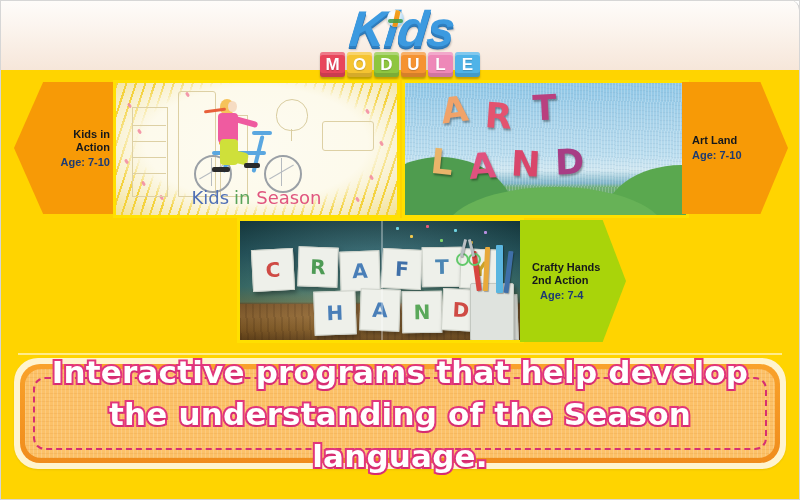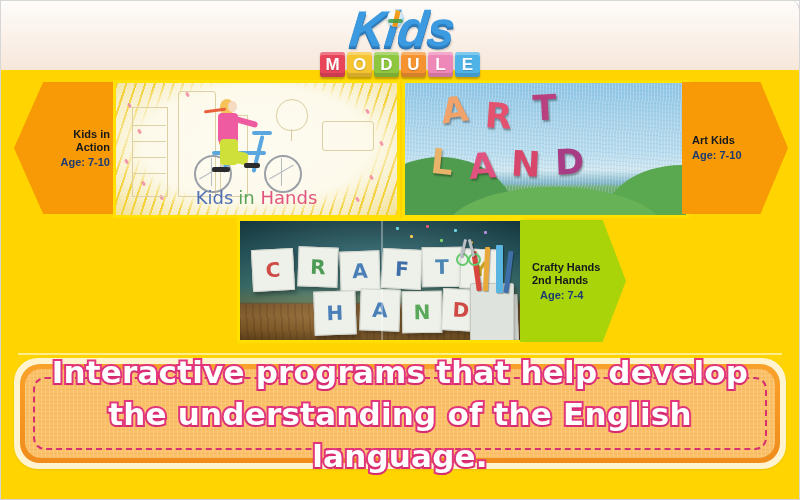--- a/index.html
+++ b/index.html
@@ -249,42 +249,42 @@
         <div class="rider-arm" style="left:118px;top:36px;width:24px;height:6px;transform:rotate(16deg);"></div>
         <div class="rider-leg" style="left:104px;top:56px;width:18px;height:26px;"></div>
         <div class="rider-leg" style="left:110px;top:68px;width:22px;height:12px;transform:rotate(14deg);"></div>
         <div class="rider-shoe" style="left:96px;top:84px;width:18px;height:5px;"></div>
         <div class="rider-shoe" style="left:128px;top:80px;width:16px;height:5px;"></div>
         <div class="bike-bar" style="left:88px;top:26px;width:22px;height:3px;background:#e8603a;transform:rotate(-8deg);"></div>
 
         <div class="ka-cap">
           <i style="color:#4f6fb5;font-family:'DejaVu Sans',sans-serif;">Kids</i>
           <i style="color:#5aa35a;font-family:'DejaVu Sans',sans-serif;"> in </i>
-          <i style="color:#e0557f;font-family:'DejaVu Sans',sans-serif;">Hands</i>
+          <i style="color:#e0557f;font-family:'DejaVu Sans',sans-serif;">Season</i>
         </div>
       </div>
 
       <div class="media m-art">
         <div class="al-bg"></div>
         <div class="al-tex"></div>
         <div class="hill" style="left:-40px;top:74px;width:150px;height:120px;background:#4f9c4f;"></div>
         <div class="hill" style="left:196px;top:82px;width:160px;height:120px;background:#5aa84f;"></div>
         <div class="hill" style="left:40px;top:104px;width:220px;height:90px;background:#67b257;"></div>
 
         <div class="clay" style="left:36px;top:10px;color:#f0a36a;transform:rotate(-7deg);">A</div>
         <div class="clay" style="left:80px;top:16px;color:#e3536f;transform:rotate(4deg);">R</div>
         <div class="clay" style="left:128px;top:8px;color:#b9407f;transform:rotate(-3deg);">T</div>
         <div class="clay" style="left:26px;top:62px;color:#e9b46a;transform:rotate(6deg);">L</div>
         <div class="clay" style="left:64px;top:66px;color:#e0527f;transform:rotate(-4deg);">A</div>
         <div class="clay" style="left:106px;top:64px;color:#d9466b;transform:rotate(3deg);">N</div>
         <div class="clay" style="left:150px;top:62px;color:#a83d85;transform:rotate(-2deg);">D</div>
       </div>
 
       <div class="flag flag-right">
-        <div class="flag-title">Art Kids</div>
+        <div class="flag-title">Art Land</div>
         <div class="flag-age">Age: 7-10</div>
       </div>
     </div>
 
     <div class="row-bot">
 
       <div class="media m-craft">
         <div class="ch-bg"></div>
         <div class="ch-desk"></div>
         <div class="ch-vig"></div>
@@ -321,34 +321,34 @@
         <div class="sciss" style="left:216px;top:32px;"></div>
         <div class="sciss" style="left:228px;top:32px;"></div>
         <div class="pen" style="left:222px;top:18px;width:3px;height:18px;background:#b9bfc4;transform:rotate(14deg);"></div>
         <div class="pen" style="left:230px;top:18px;width:3px;height:18px;background:#b9bfc4;transform:rotate(-14deg);"></div>
 
         <div class="ch-split"></div>
       </div>
 
       <div class="flag flag-green">
         <div class="flag-title">Crafty Hands</div>
-        <div class="flag-title">2nd Hands</div>
+        <div class="flag-title">2nd Action</div>
         <div class="flag-age" style="margin-left:8px;">Age: 7-4</div>
       </div>
     </div>
 
     <div class="hairline"></div>
   </div>
 
   <div class="banner-wrap">
     <div class="banner-outer"></div>
     <div class="banner-mid"></div>
     <div class="banner-inner">
       <div class="banner-dash"></div>
       <div class="banner-text">
         <div>Interactive programs that help develop</div>
-        <div>the understanding of the English language.</div>
+        <div>the understanding of the Season language.</div>
       </div>
     </div>
   </div>
 
   <div class="frame-edge"></div>
 </div>
 
 </body></html>

